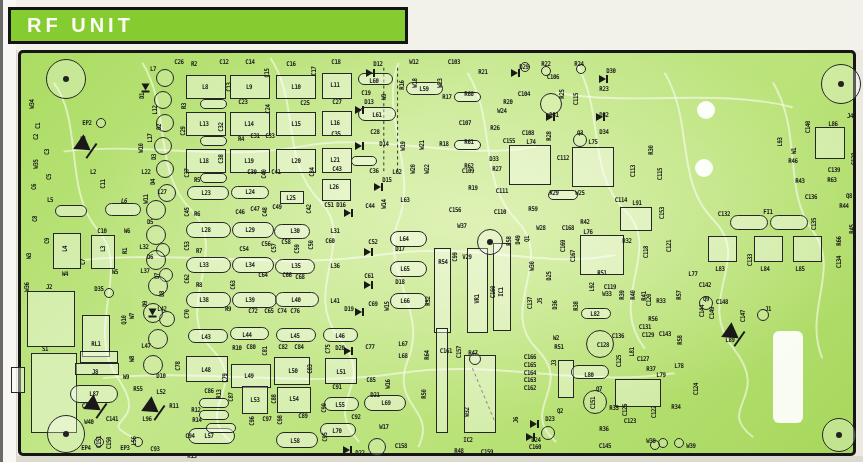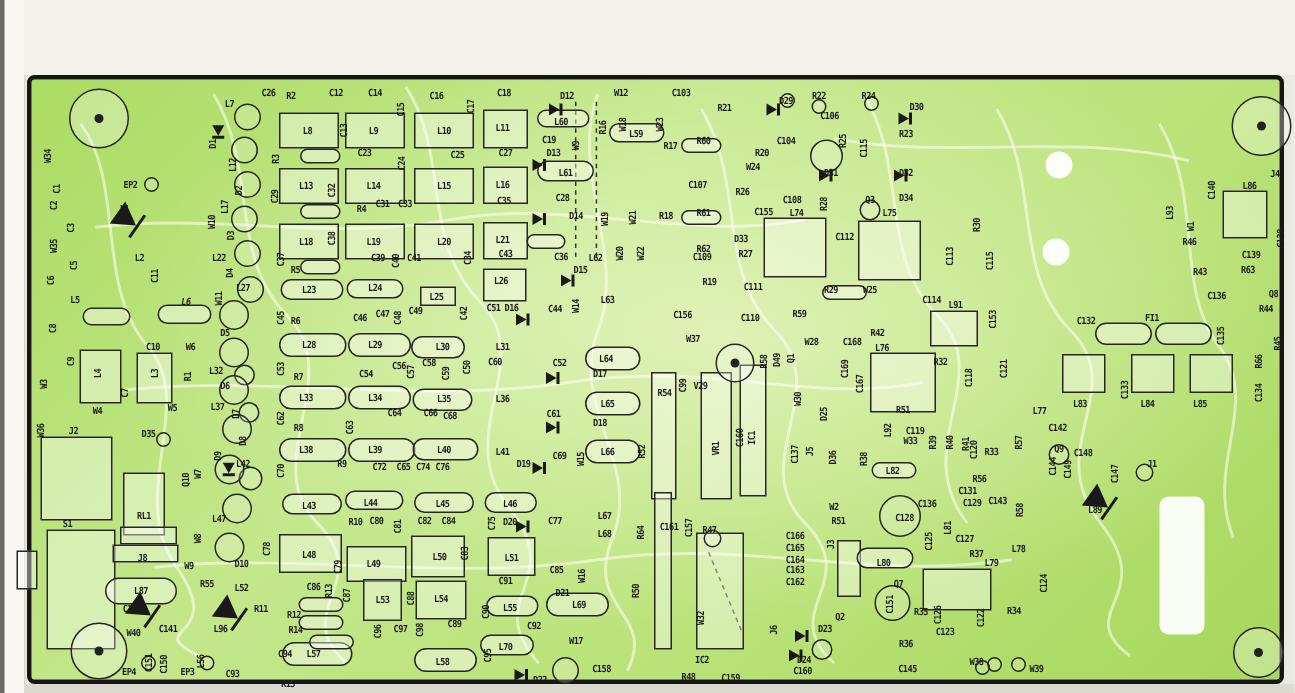--- a/index.html
+++ b/index.html
@@ -39,20 +39,23 @@
 </style>
 </head>
 <body>
 
 <div class="page">
   <div class="scan-left"></div>
   <div class="scan-edge"></div>
   <div class="scan-top"></div>
   <div class="scan-bottom"></div>
 
+  <div class="titlebar">
+    <span>RF UNIT</span>
+  </div>
 
   <div class="board">
     <svg class="traces" viewBox="0 0 838 406">
       <g fill="none" stroke="rgba(255,255,252,0.55)" stroke-width="2">
         <path d="M30,30 C60,70 40,140 75,180 S60,280 95,330 S70,370 110,390"></path>
         <path d="M120,10 C150,60 130,120 170,160 S150,260 190,300 S170,360 210,395"></path>
         <path d="M250,5 C280,50 260,110 300,150 S280,240 320,290 S300,350 340,395"></path>
         <path d="M380,10 C360,60 400,120 380,170 S410,260 390,310 S420,360 400,400"></path>
         <path d="M450,20 C480,70 460,130 500,170 S480,260 520,300 S500,360 540,395"></path>
         <path d="M560,10 C590,60 570,120 610,160 S590,250 630,300"></path>

